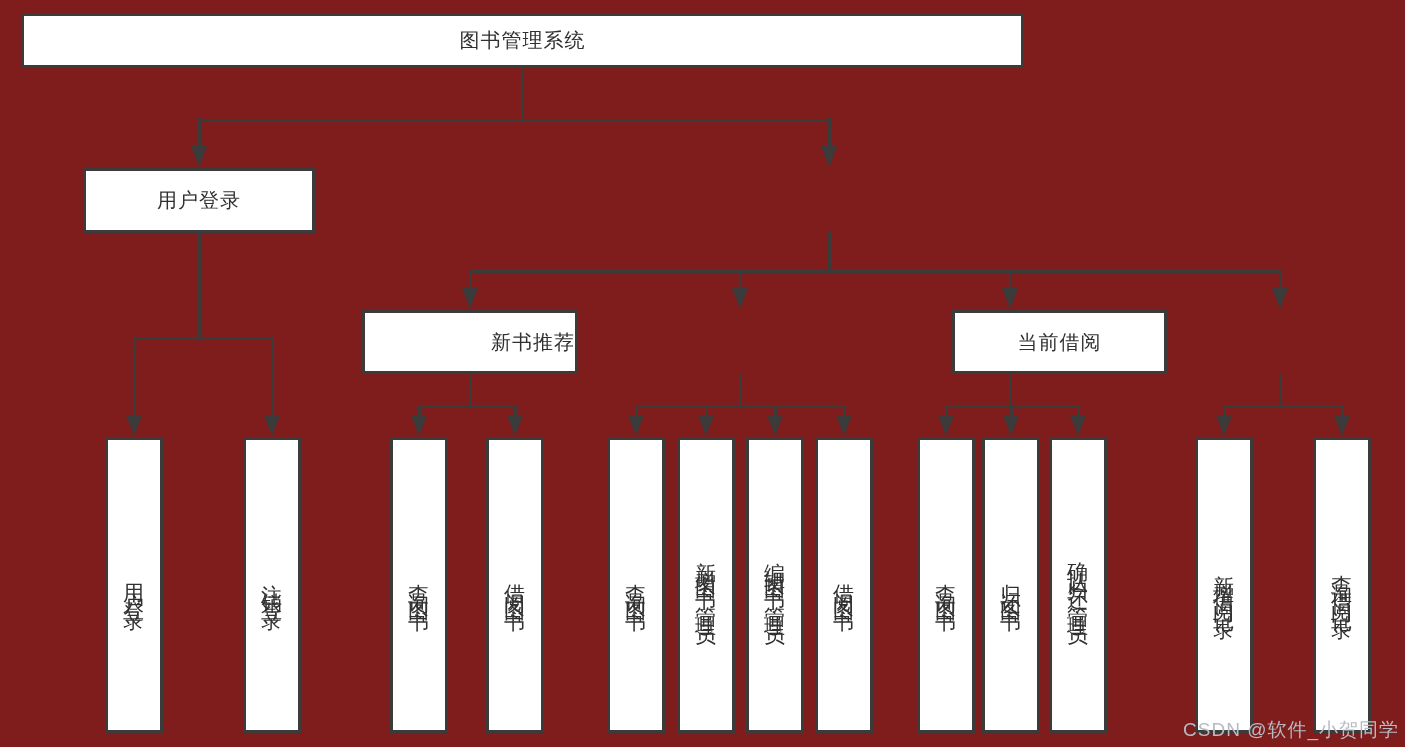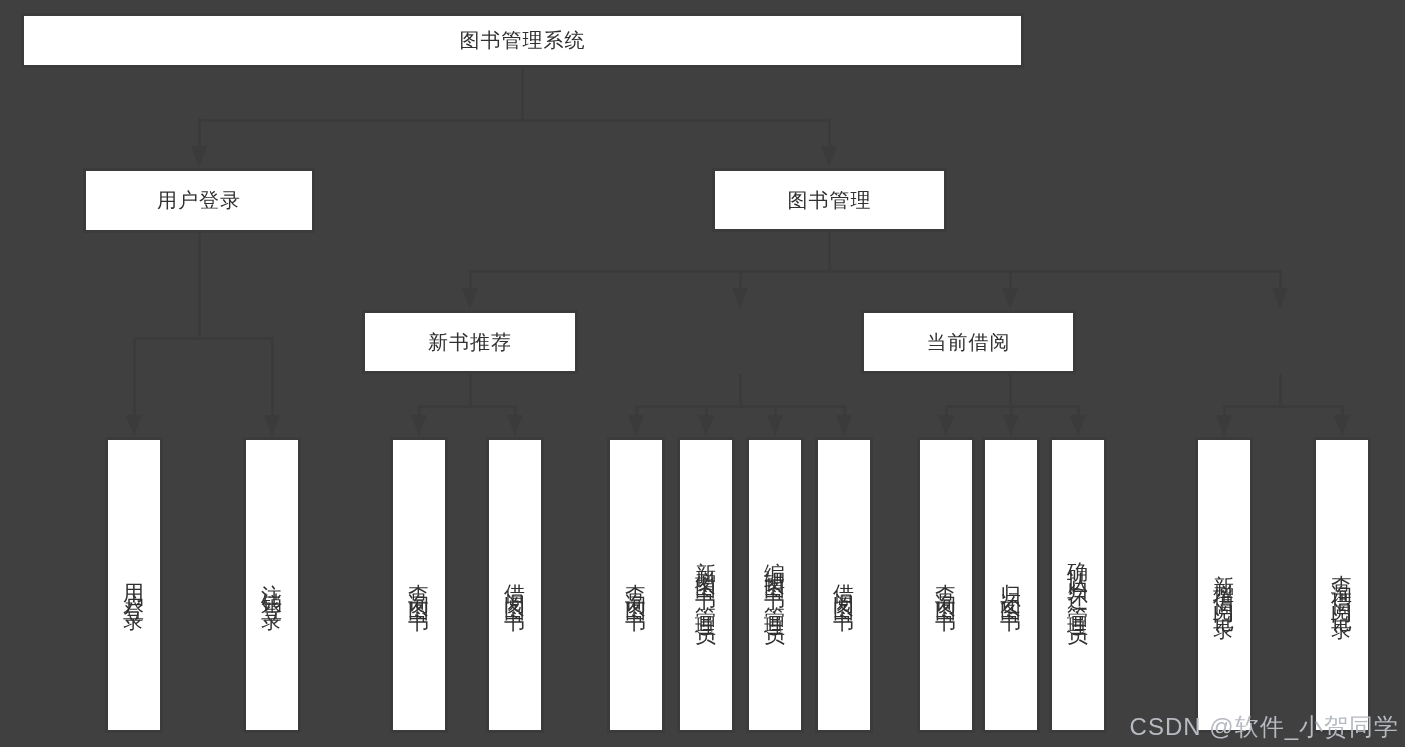--- a/index.html
+++ b/index.html
@@ -1,72 +1,69 @@
 <!DOCTYPE html>
 <html><head>
 <meta charset="utf-8">
 <style>
   html,body{margin:0;padding:0;background:#ffffff;}
   .canvas{
-    position:relative;width:1405px;height:747px;background:#404040;
+    position:relative;width:1405px;height:747px;background:#7f1d1d;
     font-family:"Liberation Sans","DejaVu Sans",sans-serif;overflow:hidden;
   }
   .box{
     position:absolute;box-sizing:border-box;background:#ffffff;
     border:3px solid #3b3b3b;display:flex;align-items:center;justify-content:center;
     color:#303030;
   }
   .hbox{font-size:20px;letter-spacing:1px;white-space:nowrap;}
   .vbox .label{
     writing-mode:vertical-rl;text-orientation:mixed;
     font-size:21px;letter-spacing:9px;line-height:1;color:#303030;
   }
   .vline{position:absolute;width:3px;background:#3b3b3b;}
   .hline{position:absolute;height:3px;background:#3b3b3b;}
   .arrow{
     position:absolute;width:0;height:0;
     border-left:8px solid transparent;border-right:8px solid transparent;
     border-top:21px solid #3b3b3b;
   }
   .watermark{
-    position:absolute;right:6px;bottom:4px;font-size:24px;color:#b6bac1;
+    position:absolute;right:6px;bottom:4px;font-size:19px;color:#b6bac1;
     letter-spacing:1px;z-index:10;white-space:nowrap;
   }
   
   #box-root{left:21px;top:13px;width:1003px;height:55px;}
   
   #box-user-login{left:83px;top:168px;width:232px;height:65px;}
   #box-book-mgmt{left:712px;top:168px;width:235px;height:64px;}
   
-  #box-newbook{left:362px;top:310px;width:216px;height:64px;}
+  #box-newbook{left:362px;top:310px;width:216px;height:64px;justify-content:flex-end;}
   #box-borrow{left:632px;top:310px;width:216px;height:64px;}
-  #box-current{left:861px;top:310px;width:215px;height:64px;}
+  #box-current{left:952px;top:310px;width:215px;height:64px;}
   #box-records{left:1172px;top:310px;width:216px;height:64px;}
   
   .leaf{top:437px;width:58px;height:296px;}
   #leaf-a1{left:105px;} #leaf-a2{left:243px;}
   #leaf-b1{left:390px;} #leaf-b2{left:486px;}
   #leaf-c1{left:607px;} #leaf-c2{left:677px;} #leaf-c3{left:746px;} #leaf-c4{left:815px;}
   #leaf-d1{left:917px;} #leaf-d2{left:982px;} #leaf-d3{left:1049px;}
   #leaf-e1{left:1195px;} #leaf-e2{left:1313px;}
 </style>
 </head>
 <body>
 
 <div class="canvas">
 
   <div class="box hbox" id="box-root">
     <span class="label">图书管理系统</span>
   </div>
 
   <div class="box hbox" id="box-user-login">
     <span class="label">用户登录</span>
-  </div>
-  <div class="box hbox" id="box-book-mgmt">
-    <span class="label">图书管理</span>
   </div>
 
   <div class="box hbox" id="box-newbook">
     <span class="label">新书推荐</span>
   </div>
   <div class="box hbox" id="box-current">
     <span class="label">当前借阅</span>
   </div>
 
   <div class="box vbox leaf" id="leaf-a1">

